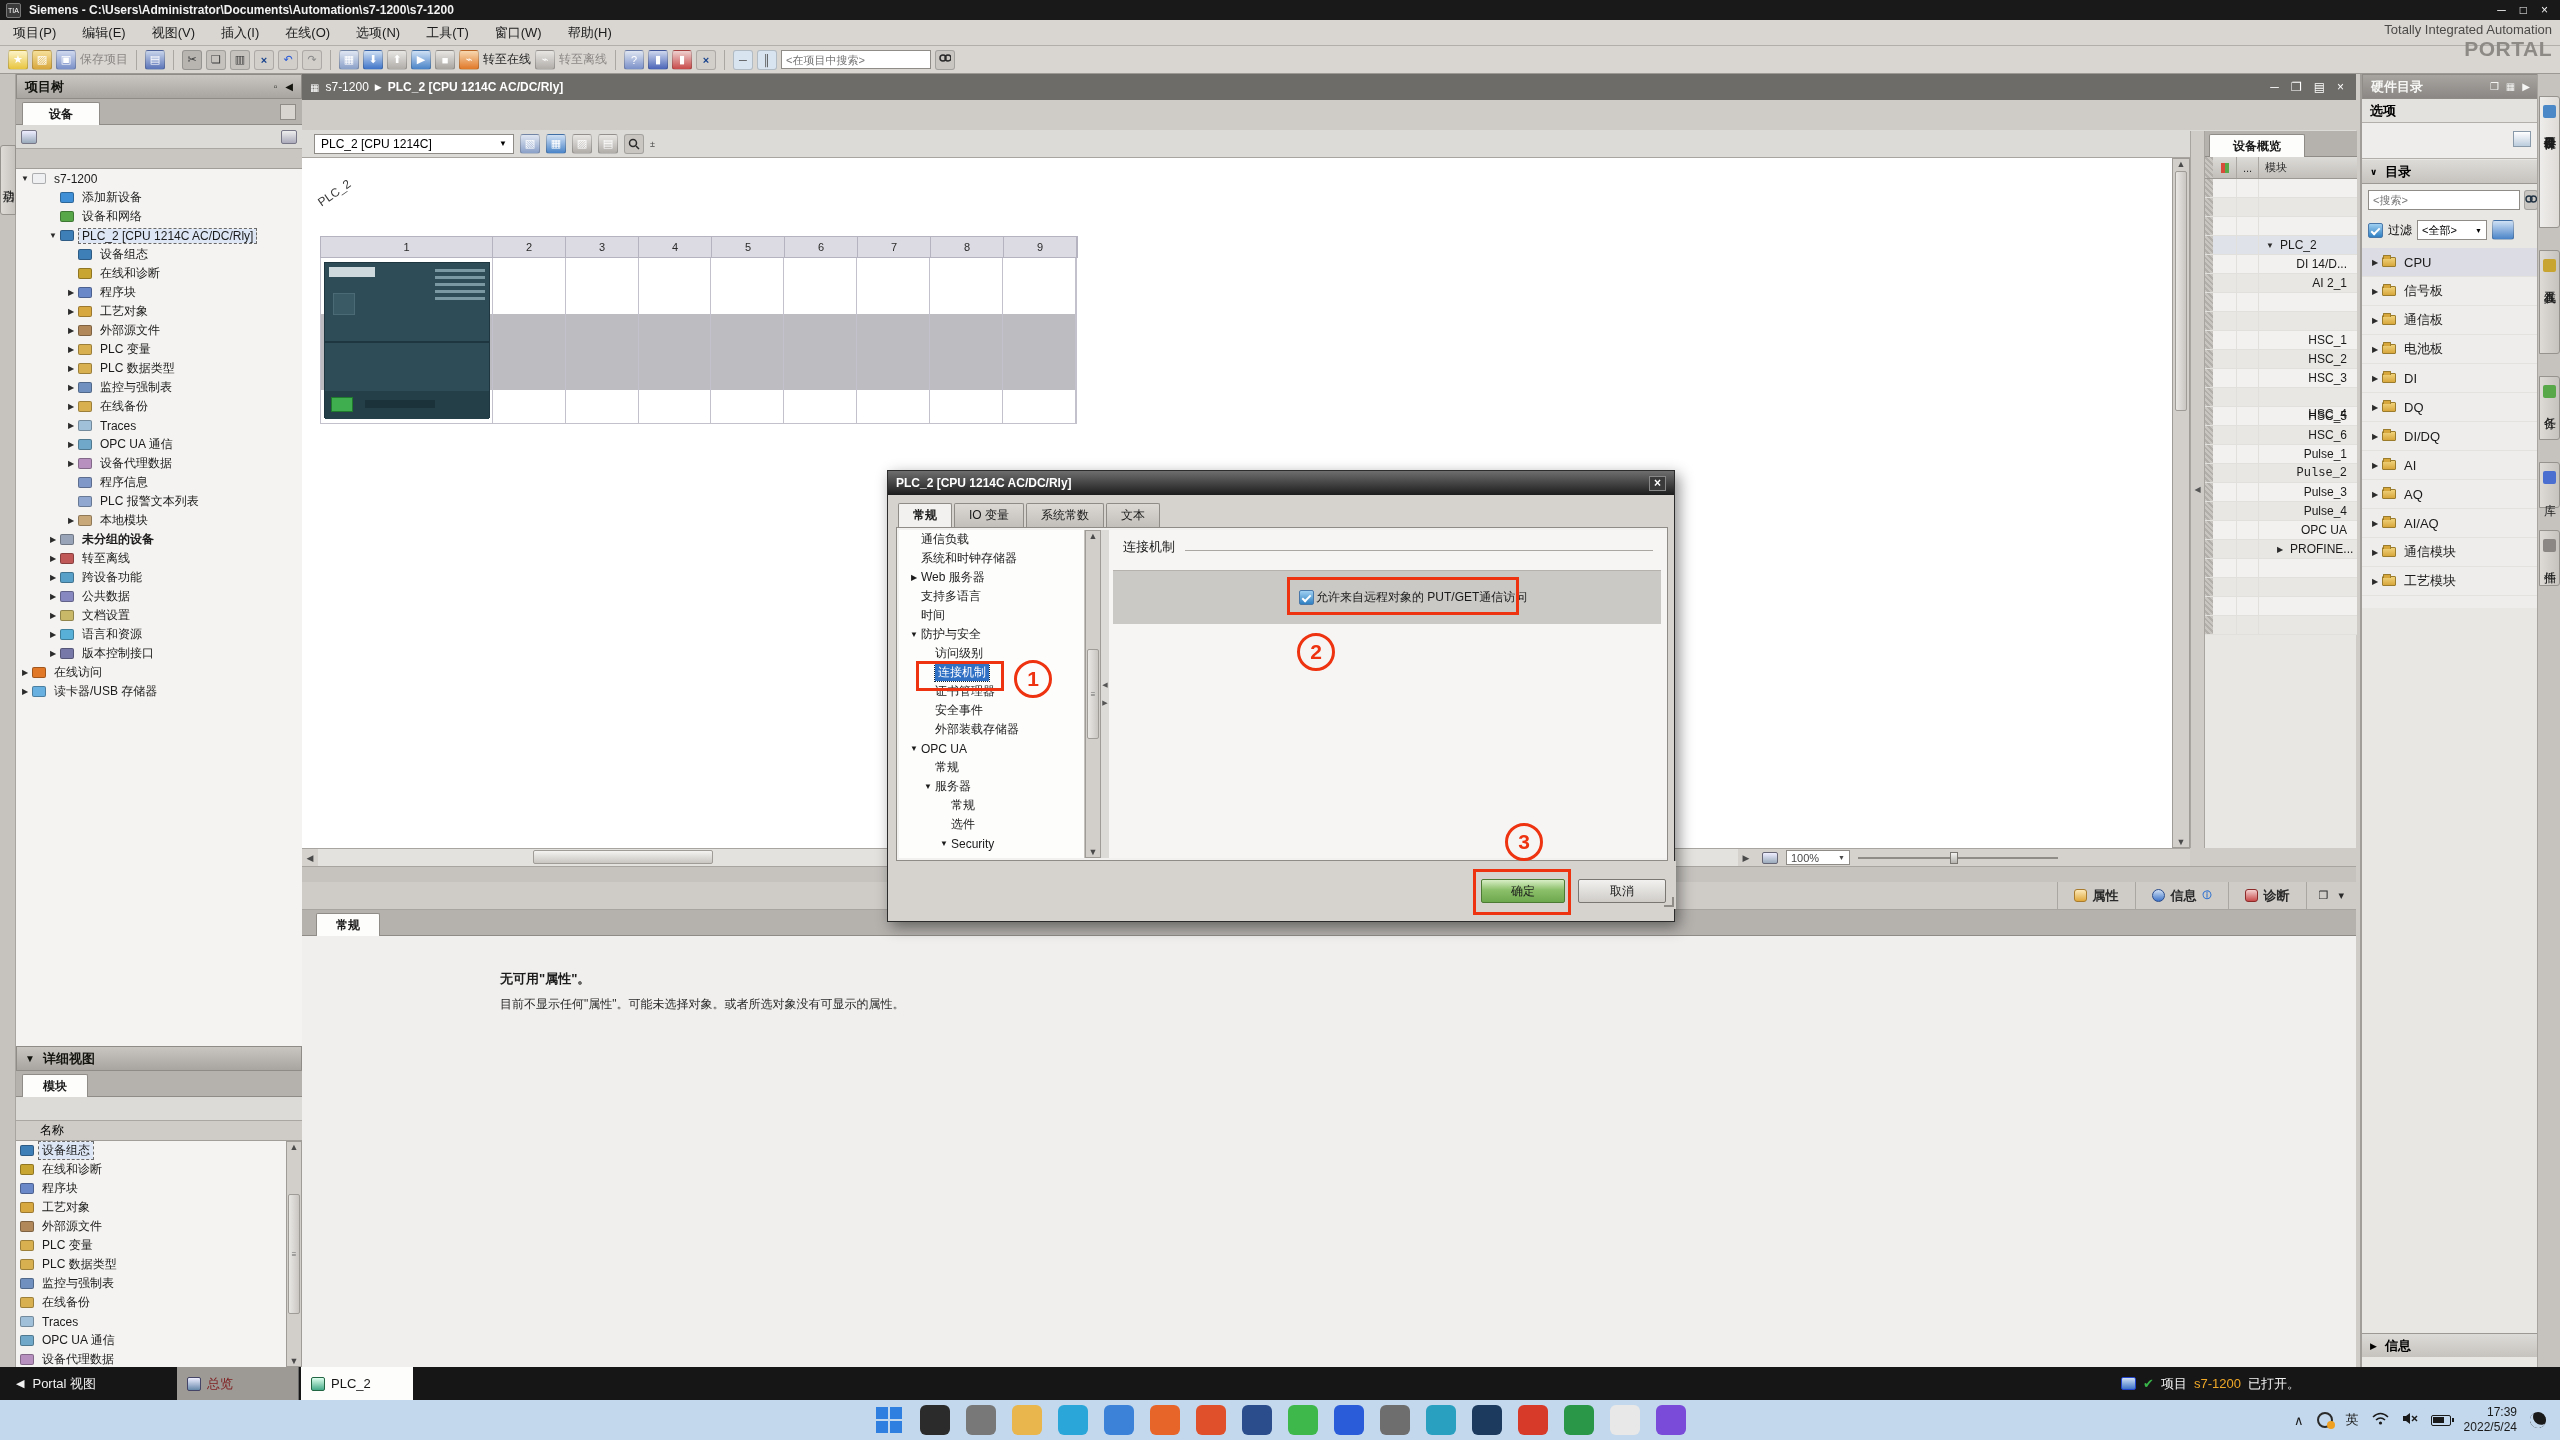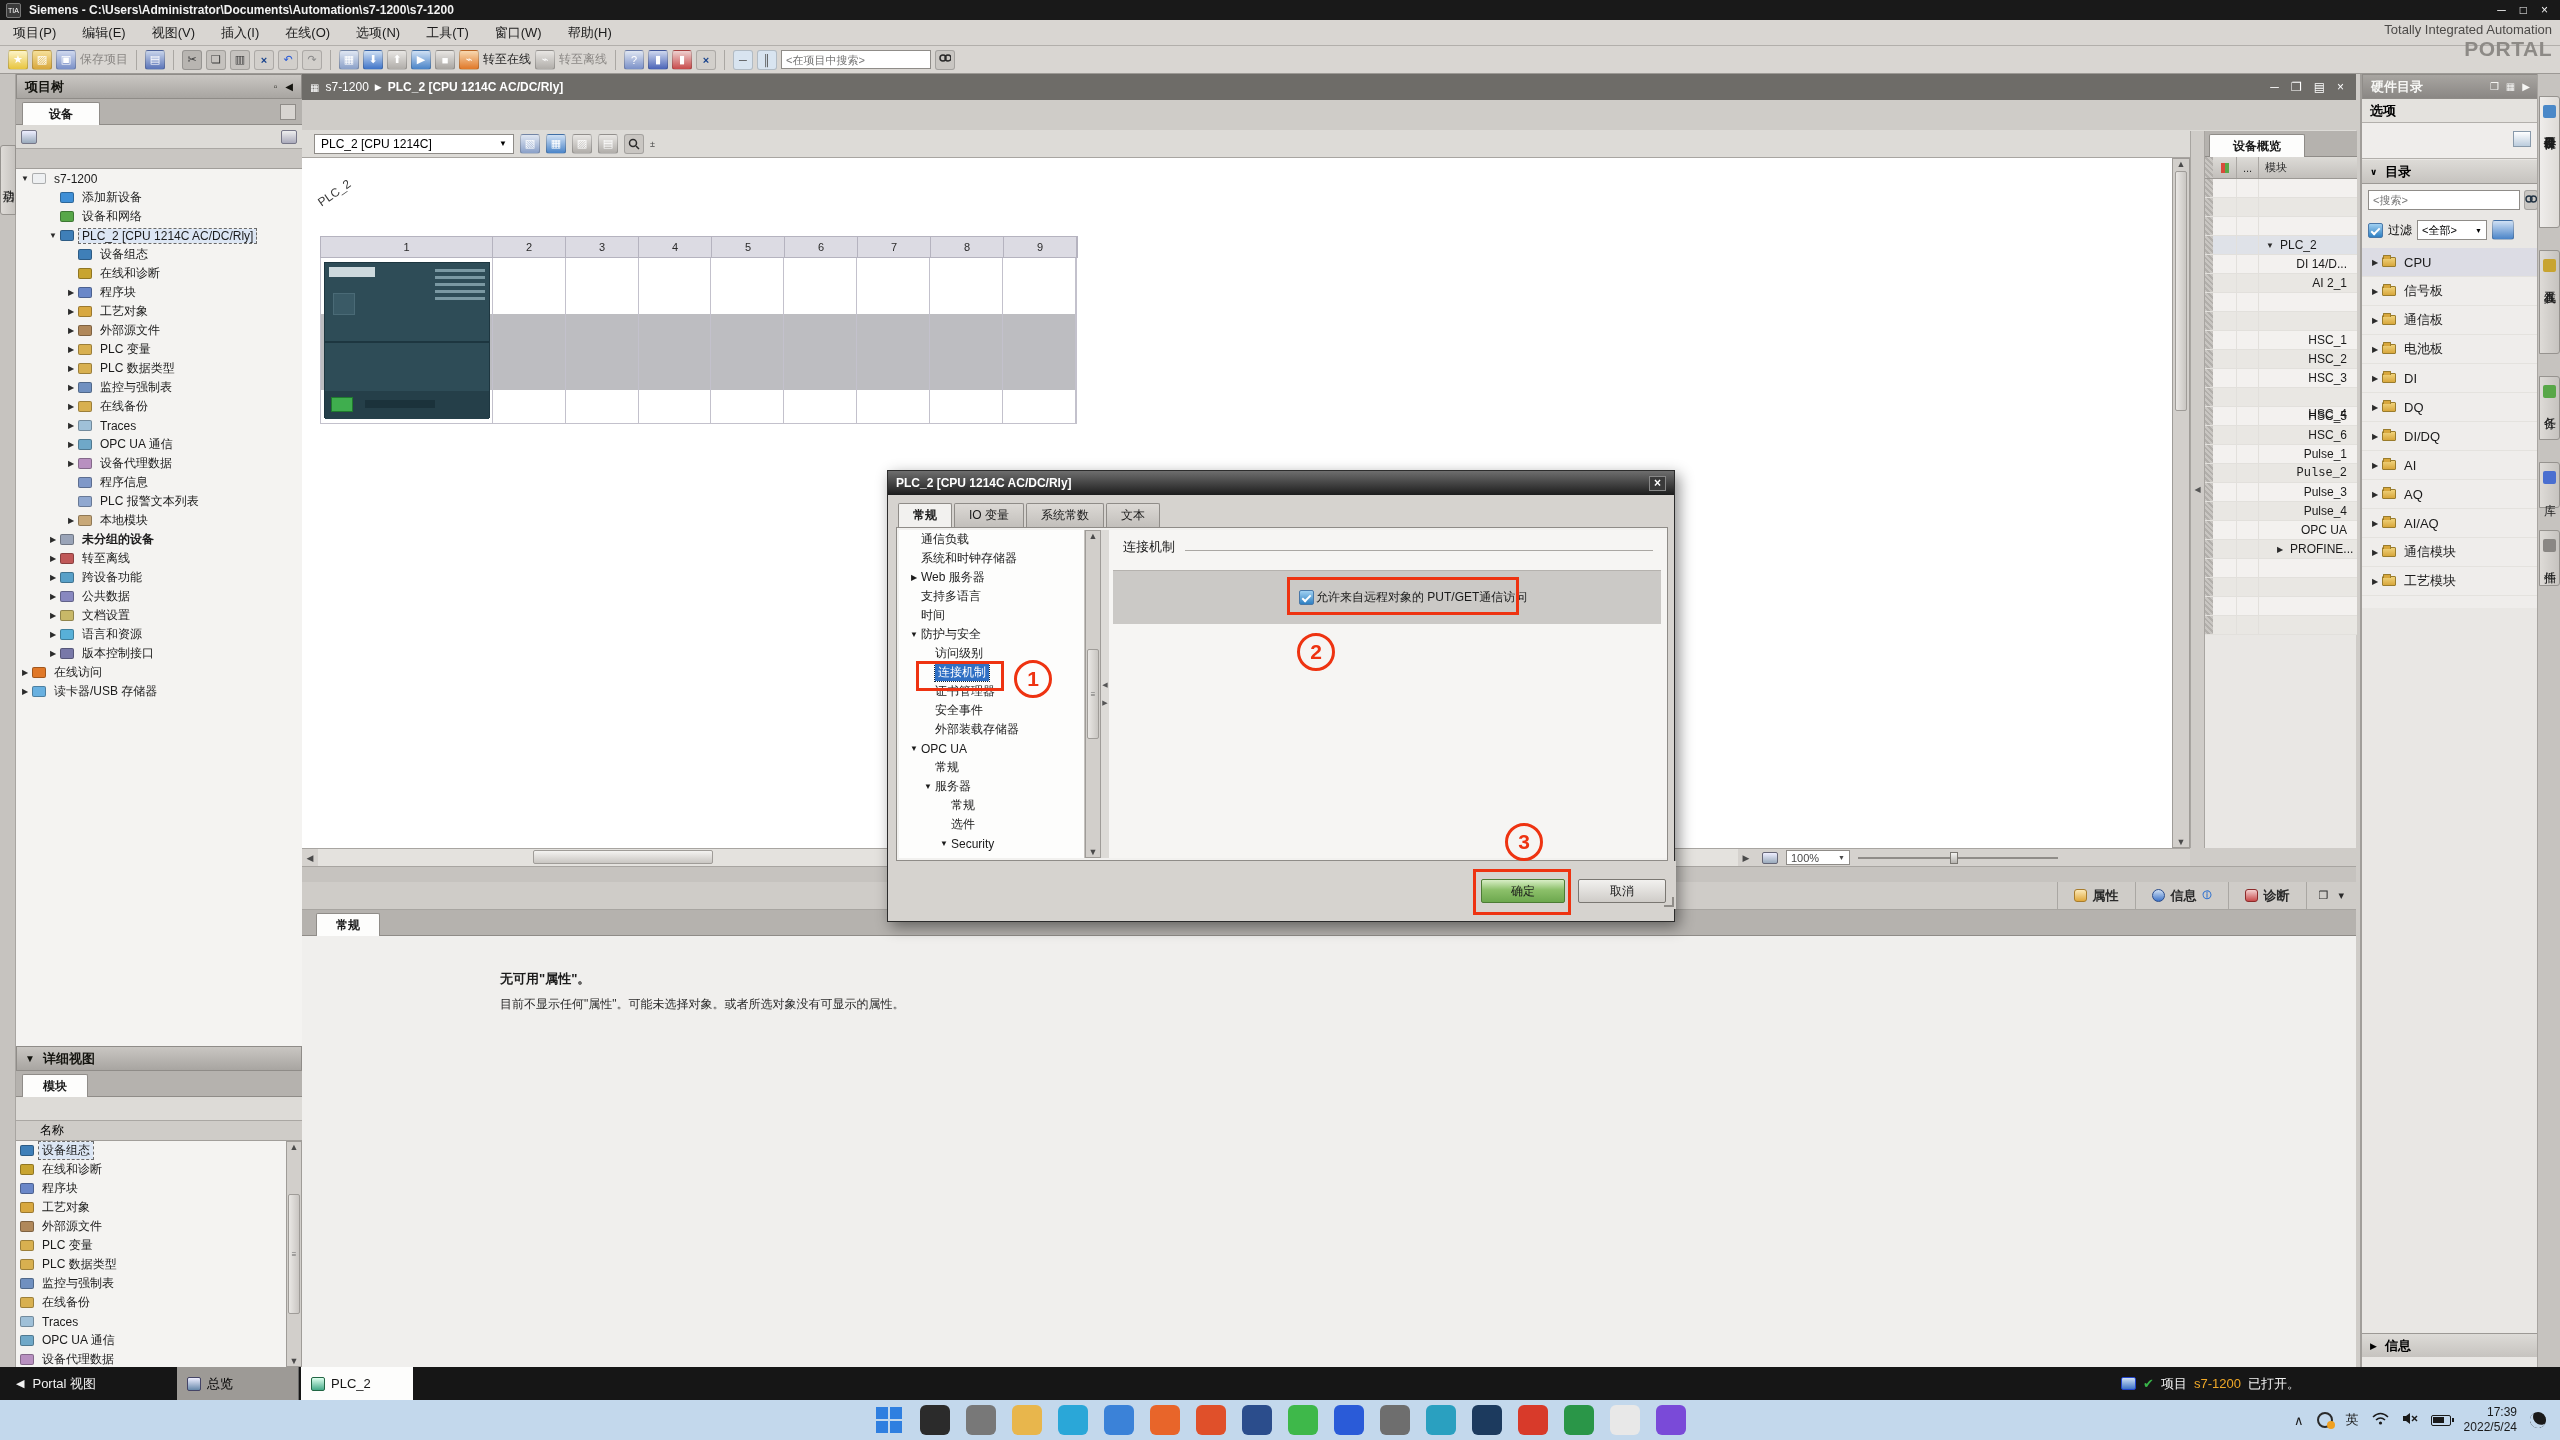--- a/index.html
+++ b/index.html
@@ -938,21 +938,21 @@
     <div class="anncircle" style="left:409px;top:162px">2</div>
     <div class="ann" style="left:585px;top:398px;width:98px;height:46px"></div>
     <div class="anncircle" style="left:617px;top:352px">3</div>
   </div>
 
   <div class="abs flex" style="left:0;top:1367px;width:2560px;height:33px;background:#161616;color:#f2f2f2;font-size:13px;z-index:65">
     <span class="flex" style="gap:8px;padding:0 16px">
       <span style="font-size:11px">◀</span>
       <span>Portal 视图</span>
     </span>
-    <span class="flex" style="position:absolute;left:177px;width:122px;height:33px;background:#9d9a96;color:#000000;gap:6px;padding:0 10px;border-right:1px solid #6a6a6a">
+    <span class="flex" style="position:absolute;left:177px;width:122px;height:33px;background:#9d9a96;color:#7f1d1d;gap:6px;padding:0 10px;border-right:1px solid #6a6a6a">
       <span class="ico" style="width:14px;height:14px;background:linear-gradient(#eef,#68a);border:1px solid #446"></span>
       <span>总览</span>
     </span>
     <span class="flex" style="position:absolute;left:301px;width:112px;height:33px;background:#fdfdfc;color:#161616;gap:6px;padding:0 10px">
       <span class="ico" style="width:14px;height:14px;background:linear-gradient(#dfe,#4a8);border:1px solid #264"></span>
       <span>PLC_2</span>
     </span>
     <span class="flex" style="margin-left:auto;gap:7px;padding-right:260px">
       <span class="ico" style="width:15px;height:13px;background:linear-gradient(#cfe0f4,#3f74c8);border:1px solid #24c"></span>
       <span style="color:#39b54a;font-weight:bold">✔</span>

